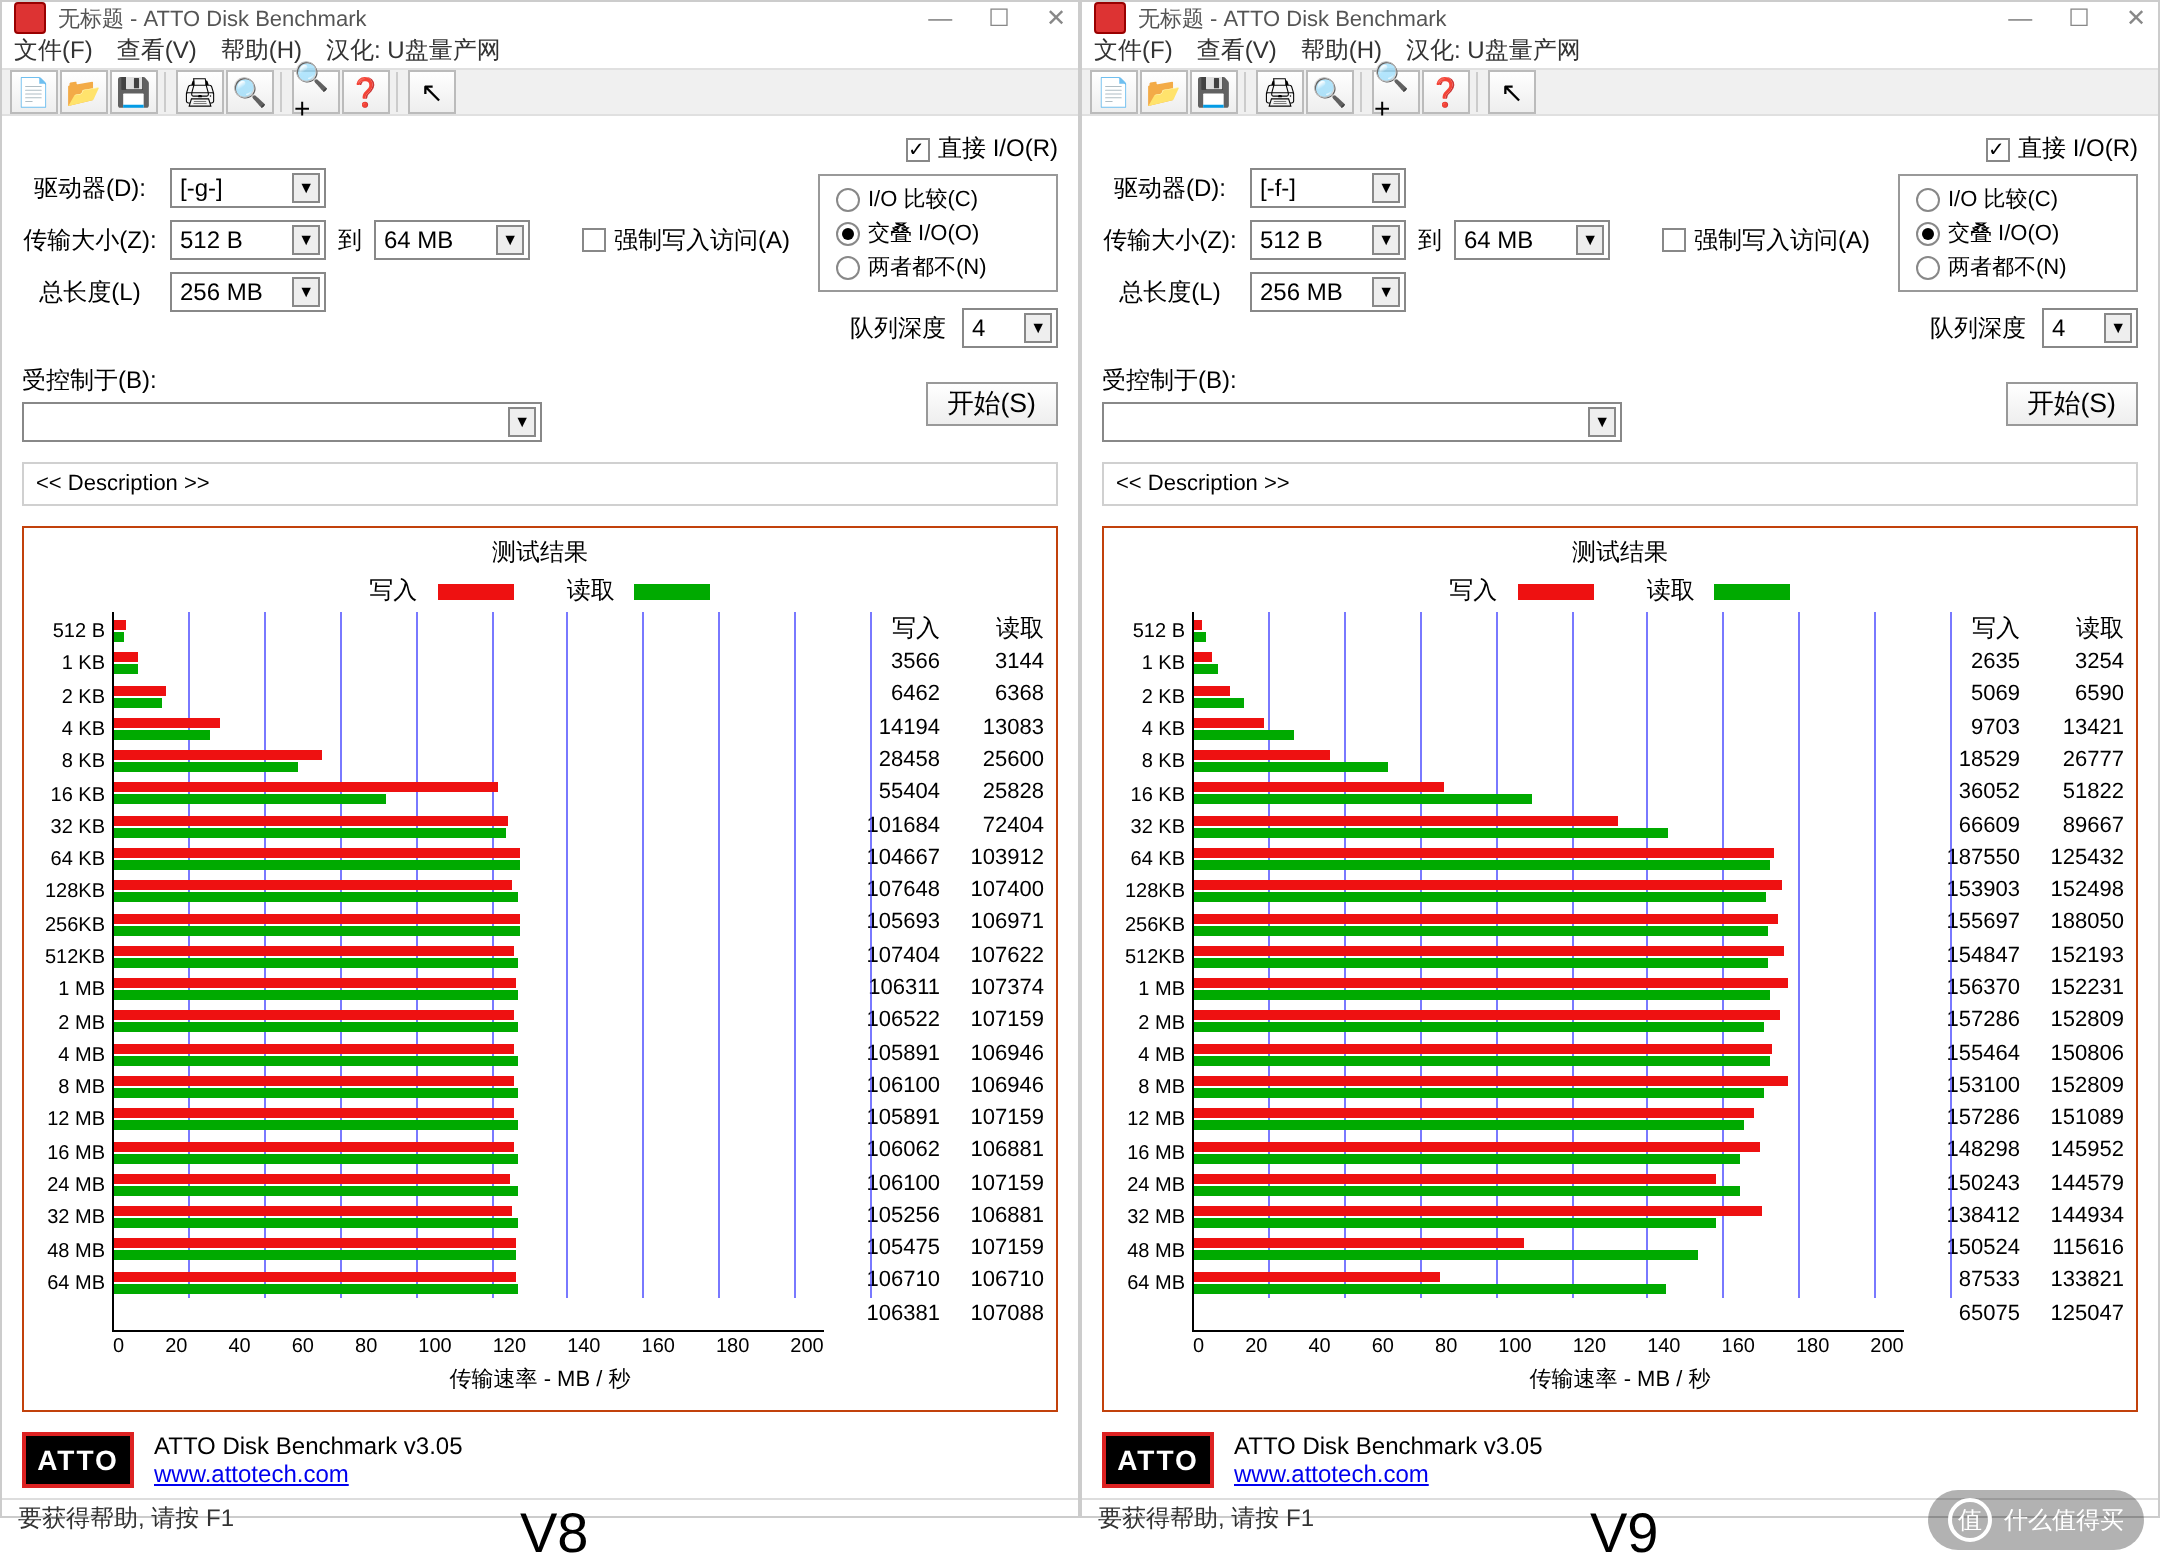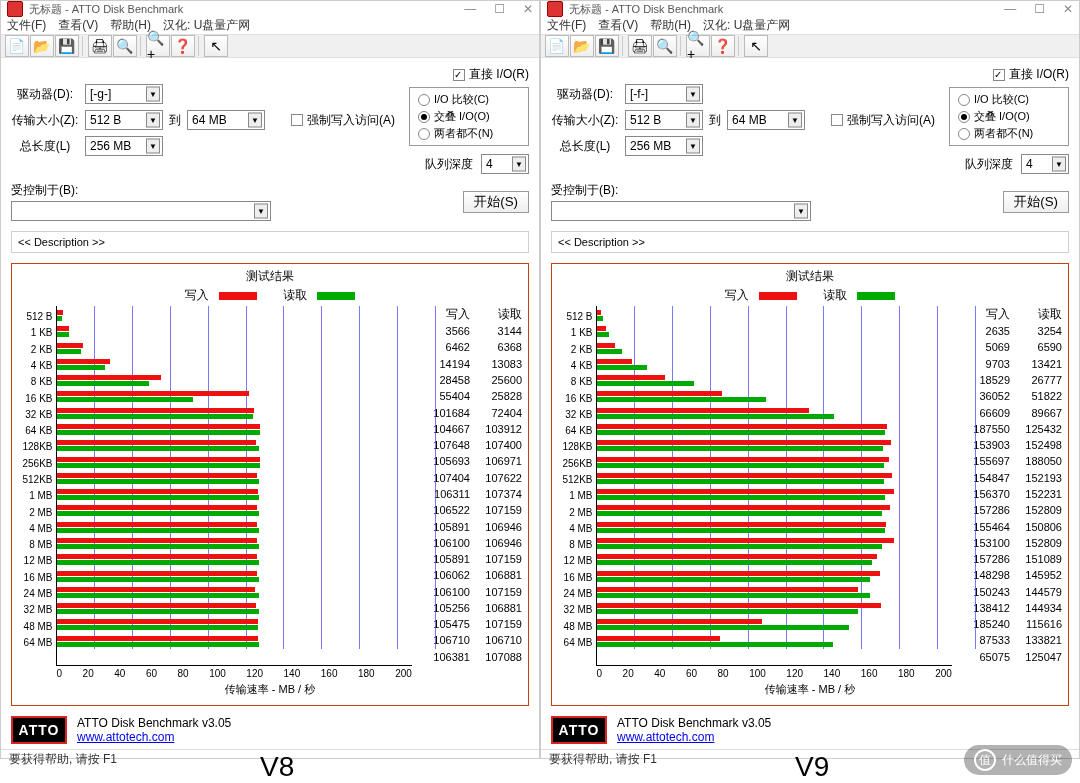--- a/index.html
+++ b/index.html
@@ -655,21 +655,21 @@
             </div>
             <div class="nrow" style="height: 16.2857px;">
               <div>150243</div>
               <div>144579</div>
             </div>
             <div class="nrow" style="height: 16.2857px;">
               <div>138412</div>
               <div>144934</div>
             </div>
             <div class="nrow" style="height: 16.2857px;">
-              <div>185240</div>
+              <div>150524</div>
               <div>115616</div>
             </div>
             <div class="nrow" style="height: 16.2857px;">
               <div>87533</div>
               <div>133821</div>
             </div>
             <div class="nrow" style="height: 16.2857px;">
               <div>65075</div>
               <div>125047</div>
             </div>

